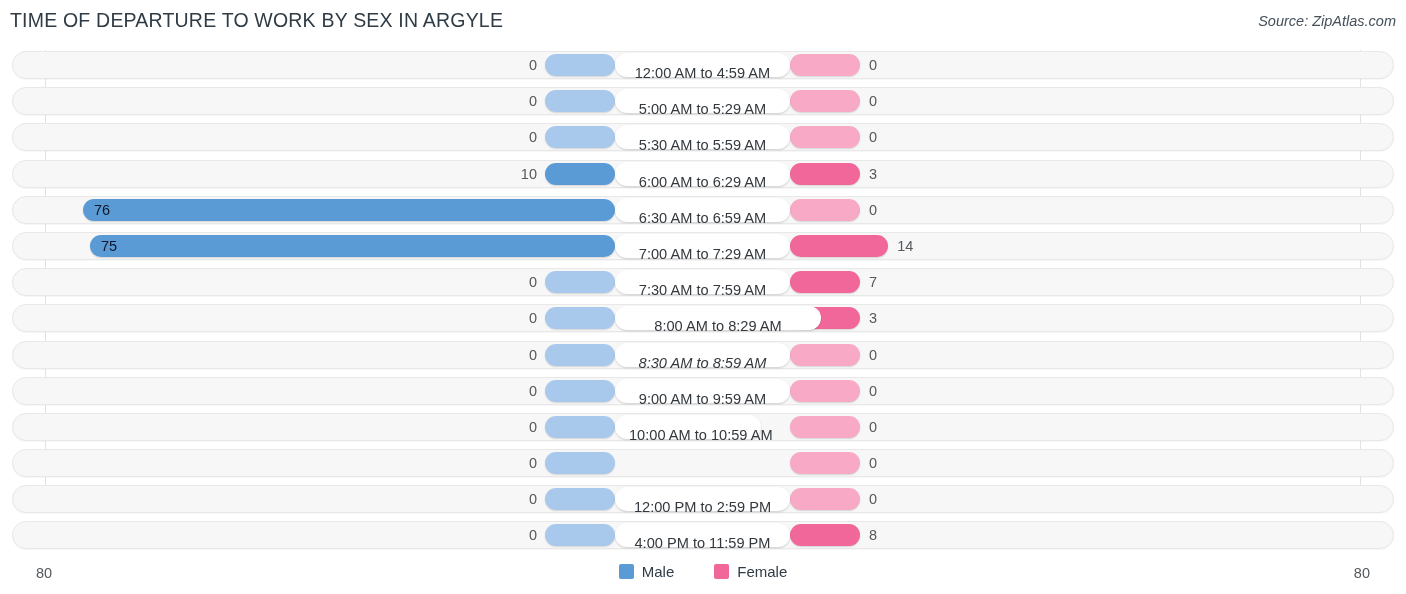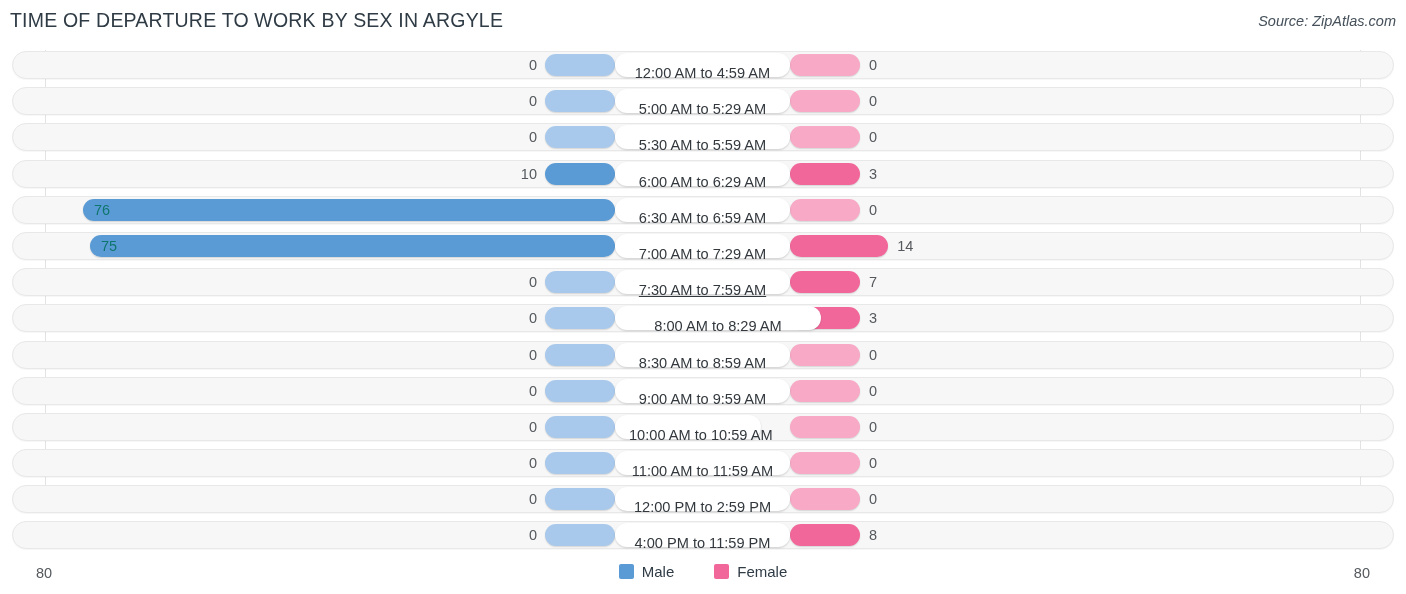--- a/index.html
+++ b/index.html
@@ -113,21 +113,21 @@
   
   .val {
     position: absolute;
     top: 5px;
     font-size: 14.5px;
     line-height: 20px;
     color: #55595d;
     white-space: nowrap;
   }
   .val.inside {
-    color: #0f766e;
+    color: #0f172a;
   }
   .val-male   { text-align: right; }
   .val-female { text-align: left; }
 
   
   .cat {
     position: absolute;
     top: 3px;
     height: 24px;
     line-height: 24px;
@@ -241,37 +241,37 @@
         <div class="val val-male inside" style="left: 101px; text-align: left;">75</div>
         <div class="val val-female" style="left: 897.175px;">14</div>
         <div class="cat" style="left: 615px; width: 175px;">7:00 AM to 7:29 AM</div>
       </div>
       <div class="row">
         <div class="track"></div>
         <div class="bar bar-male" style="left: 545px; width: 70px;"></div>
         <div class="bar bar-female hot" style="left: 790px; width: 70px;"></div>
         <div class="val val-male" style="left: 487px; width: 50px;">0</div>
         <div class="val val-female" style="left: 869px;">7</div>
-        <div class="cat" style="left: 615px; width: 175px; text-decoration: underline;">7:30 AM to 7:59 AM</div>
+        <div class="cat" style="left: 615px; width: 175px;">7:30 AM to 7:59 AM</div>
       </div>
       <div class="row">
         <div class="track"></div>
         <div class="bar bar-male" style="left: 545px; width: 70px;"></div>
         <div class="bar bar-female hot" style="left: 790px; width: 70px;"></div>
         <div class="val val-male" style="left: 487px; width: 50px;">0</div>
         <div class="val val-female" style="left: 869px;">3</div>
         <div class="cat" style="left: 615px; width: 206px;">8:00 AM to 8:29 AM</div>
       </div>
       <div class="row">
         <div class="track"></div>
         <div class="bar bar-male" style="left: 545px; width: 70px;"></div>
         <div class="bar bar-female" style="left: 790px; width: 70px;"></div>
         <div class="val val-male" style="left: 487px; width: 50px;">0</div>
         <div class="val val-female" style="left: 869px;">0</div>
-        <div class="cat" style="left: 615px; width: 175px;">8:30 AM to 8:59 AM</div>
+        <div class="cat" style="left: 615px; width: 175px; font-style: italic;">8:30 AM to 8:59 AM</div>
       </div>
       <div class="row">
         <div class="track"></div>
         <div class="bar bar-male" style="left: 545px; width: 70px;"></div>
         <div class="bar bar-female" style="left: 790px; width: 70px;"></div>
         <div class="val val-male" style="left: 487px; width: 50px;">0</div>
         <div class="val val-female" style="left: 869px;">0</div>
         <div class="cat" style="left: 615px; width: 175px;">9:00 AM to 9:59 AM</div>
       </div>
       <div class="row">
@@ -281,21 +281,20 @@
         <div class="val val-male" style="left: 487px; width: 50px;">0</div>
         <div class="val val-female" style="left: 869px;">0</div>
         <div class="cat" style="left: 615px; width: 146px;">10:00 AM to 10:59 AM</div>
       </div>
       <div class="row">
         <div class="track"></div>
         <div class="bar bar-male" style="left: 545px; width: 70px;"></div>
         <div class="bar bar-female" style="left: 790px; width: 70px;"></div>
         <div class="val val-male" style="left: 487px; width: 50px;">0</div>
         <div class="val val-female" style="left: 869px;">0</div>
-        <div class="cat" style="left: 615px; width: 175px;">11:00 AM to 11:59 AM</div>
       </div>
       <div class="row">
         <div class="track"></div>
         <div class="bar bar-male" style="left: 545px; width: 70px;"></div>
         <div class="bar bar-female" style="left: 790px; width: 70px;"></div>
         <div class="val val-male" style="left: 487px; width: 50px;">0</div>
         <div class="val val-female" style="left: 869px;">0</div>
         <div class="cat" style="left: 615px; width: 175px;">12:00 PM to 2:59 PM</div>
       </div>
       <div class="row">

